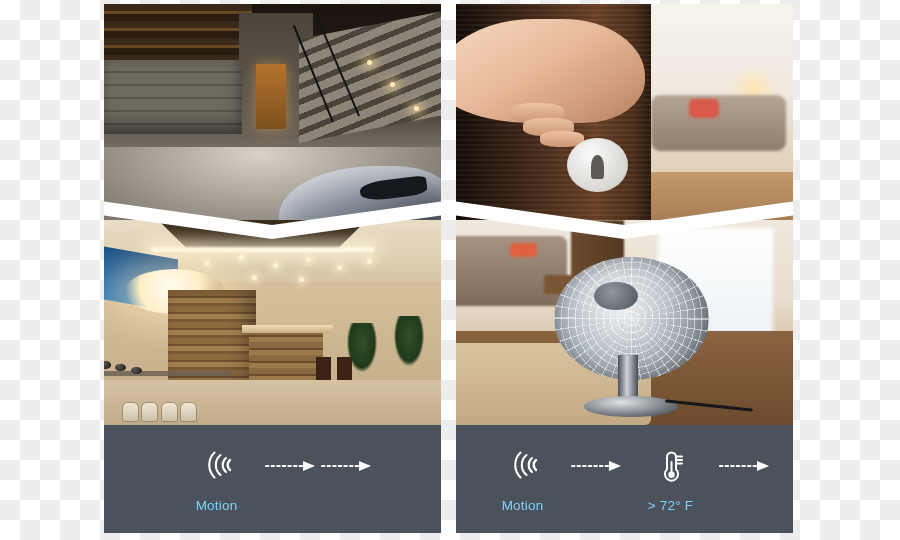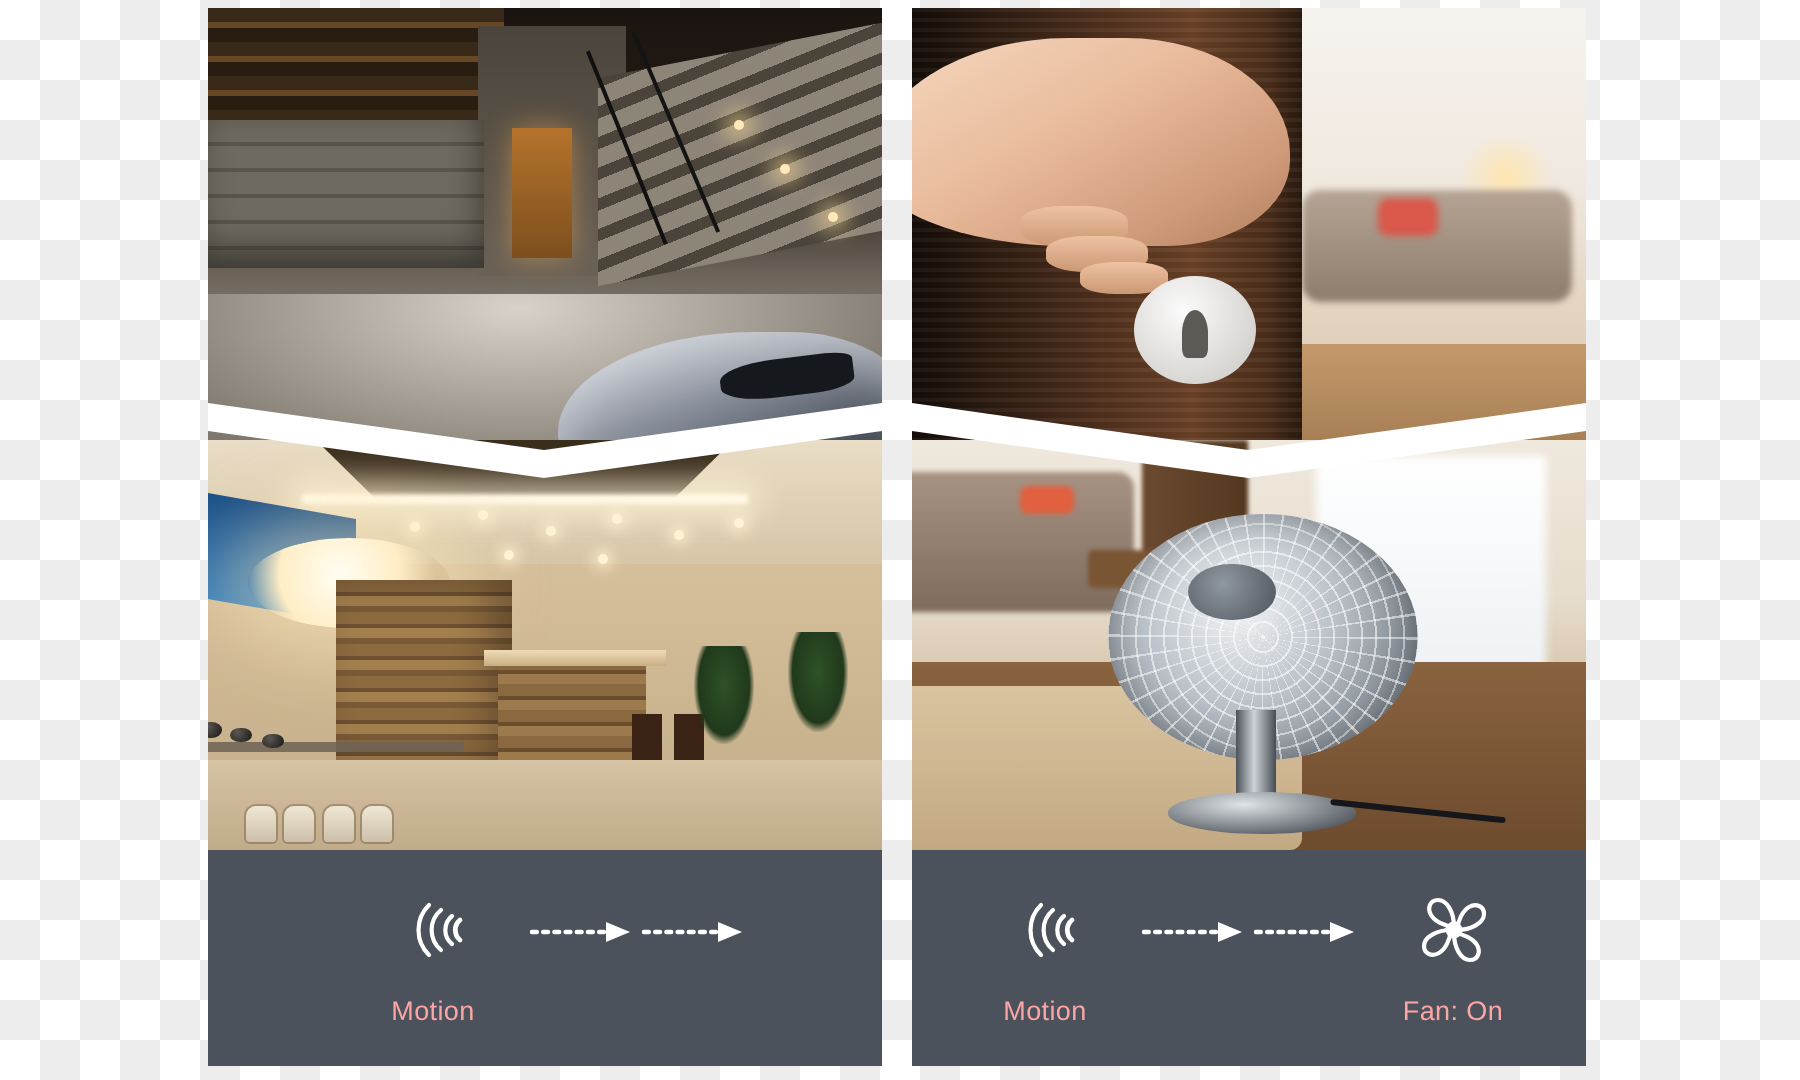--- a/index.html
+++ b/index.html
@@ -114,21 +114,21 @@
   .fn-neck{position:absolute;left:55%;top:48%;width:14%;height:18%;background:linear-gradient(180deg,#cfd5da,#7d858d);border-radius:6px;transform:rotate(12deg);}
   .fn-stem{position:absolute;left:48%;top:66%;width:6%;height:22%;background:linear-gradient(90deg,#4b5158,#cdd3d8 45%,#464c53);}
   .fn-base{position:absolute;left:38%;bottom:4%;width:28%;height:10%;border-radius:50%;background:radial-gradient(ellipse at 40% 30%,#dfe4e8,#30363c);}
   .fn-cord{position:absolute;right:12%;bottom:9%;width:26%;height:3px;background:#15171a;border-radius:2px;transform:rotate(6deg);}
 
   
   .flow{position:absolute;left:0;top:0;width:100%;height:100%;
         display:flex;align-items:center;justify-content:center;}
   .step{display:flex;flex-direction:column;align-items:center;justify-content:flex-start;width:92px;}
   .step .ico{height:40px;display:flex;align-items:center;justify-content:center;}
-  .step .lbl{margin-top:13px;color:#fca5a5;font-size:13.5px;letter-spacing:.2px;white-space:nowrap;}
+  .step .lbl{margin-top:13px;color:#7dd3fc;font-size:13.5px;letter-spacing:.2px;white-space:nowrap;}
   .arrow{width:56px;height:40px;display:flex;align-items:center;justify-content:center;margin-bottom:26px;}
   .s-wide{width:112px;}
 </style>
 </head>
 <body>
 
 <div class="stage">
 
   <div class="panel panel-left">
 
@@ -293,40 +293,41 @@
           <div class="lbl">Motion</div>
         </div>
 
         <div class="arrow">
           <svg width="52" height="12" viewBox="0 0 52 12">
             <line x1="1" y1="6" x2="38" y2="6" stroke="#ffffff" stroke-width="2.2" stroke-dasharray="2.4 3.2" stroke-linecap="round"></line>
             <polygon points="38,1 50,6 38,11" fill="#ffffff"></polygon>
           </svg>
         </div>
 
+        <div class="step">
+          <div class="ico">
+            <svg width="28" height="36" viewBox="0 0 28 36">
+              <g fill="none" stroke="#ffffff" stroke-width="2" stroke-linecap="round">
+                <path d="M14.5 5.5 a4.5 4.5 0 0 0-4.5 4.5 v12.2 a6.6 6.6 0 1 0 9 0 V10 a4.5 4.5 0 0 0-4.5-4.5z"></path>
+                <line x1="14.5" y1="15" x2="14.5" y2="26"></line>
+                <line x1="20" y1="9.5" x2="25" y2="9.5"></line>
+                <line x1="20" y1="13" x2="25" y2="13"></line>
+                <line x1="20" y1="16.5" x2="25" y2="16.5"></line>
+              </g>
+              <circle cx="14.5" cy="27.8" r="3.2" fill="#ffffff"></circle>
+            </svg>
+          </div>
+          <div class="lbl">&gt; 72° F</div>
+        </div>
 
         <div class="arrow">
           <svg width="52" height="12" viewBox="0 0 52 12">
             <line x1="1" y1="6" x2="38" y2="6" stroke="#ffffff" stroke-width="2.2" stroke-dasharray="2.4 3.2" stroke-linecap="round"></line>
             <polygon points="38,1 50,6 38,11" fill="#ffffff"></polygon>
           </svg>
         </div>
 
-        <div class="step">
-          <div class="ico">
-            <svg width="38" height="36" viewBox="0 0 38 36">
-              <g fill="none" stroke="#ffffff" stroke-width="2.1" stroke-linejoin="round">
-                <path d="M19 16.5 C19 9 15.5 3 11 3 C7 3 5.5 7 7.5 10.5 C9.3 13.6 14 16 19 16.5z"></path>
-                <path d="M19 19.5 C19 27 22.5 33 27 33 C31 33 32.5 29 30.5 25.5 C28.7 22.4 24 20 19 19.5z"></path>
-                <path d="M17.5 18 C10.5 18 4 21.5 4 26 C4 30 8 31.5 11.5 29.5 C14.6 27.7 17 23 17.5 18z"></path>
-                <path d="M20.5 18 C27.5 18 34 14.5 34 10 C34 6 30 4.5 26.5 6.5 C23.4 8.3 21 13 20.5 18z"></path>
-              </g>
-              <circle cx="19" cy="18" r="4.2" fill="#ffffff"></circle>
-            </svg>
-          </div>
-          <div class="lbl">Fan: On</div>
-        </div>
 
       </div>
     </div>
   </div>
 
 </div>
 
 </body></html>

